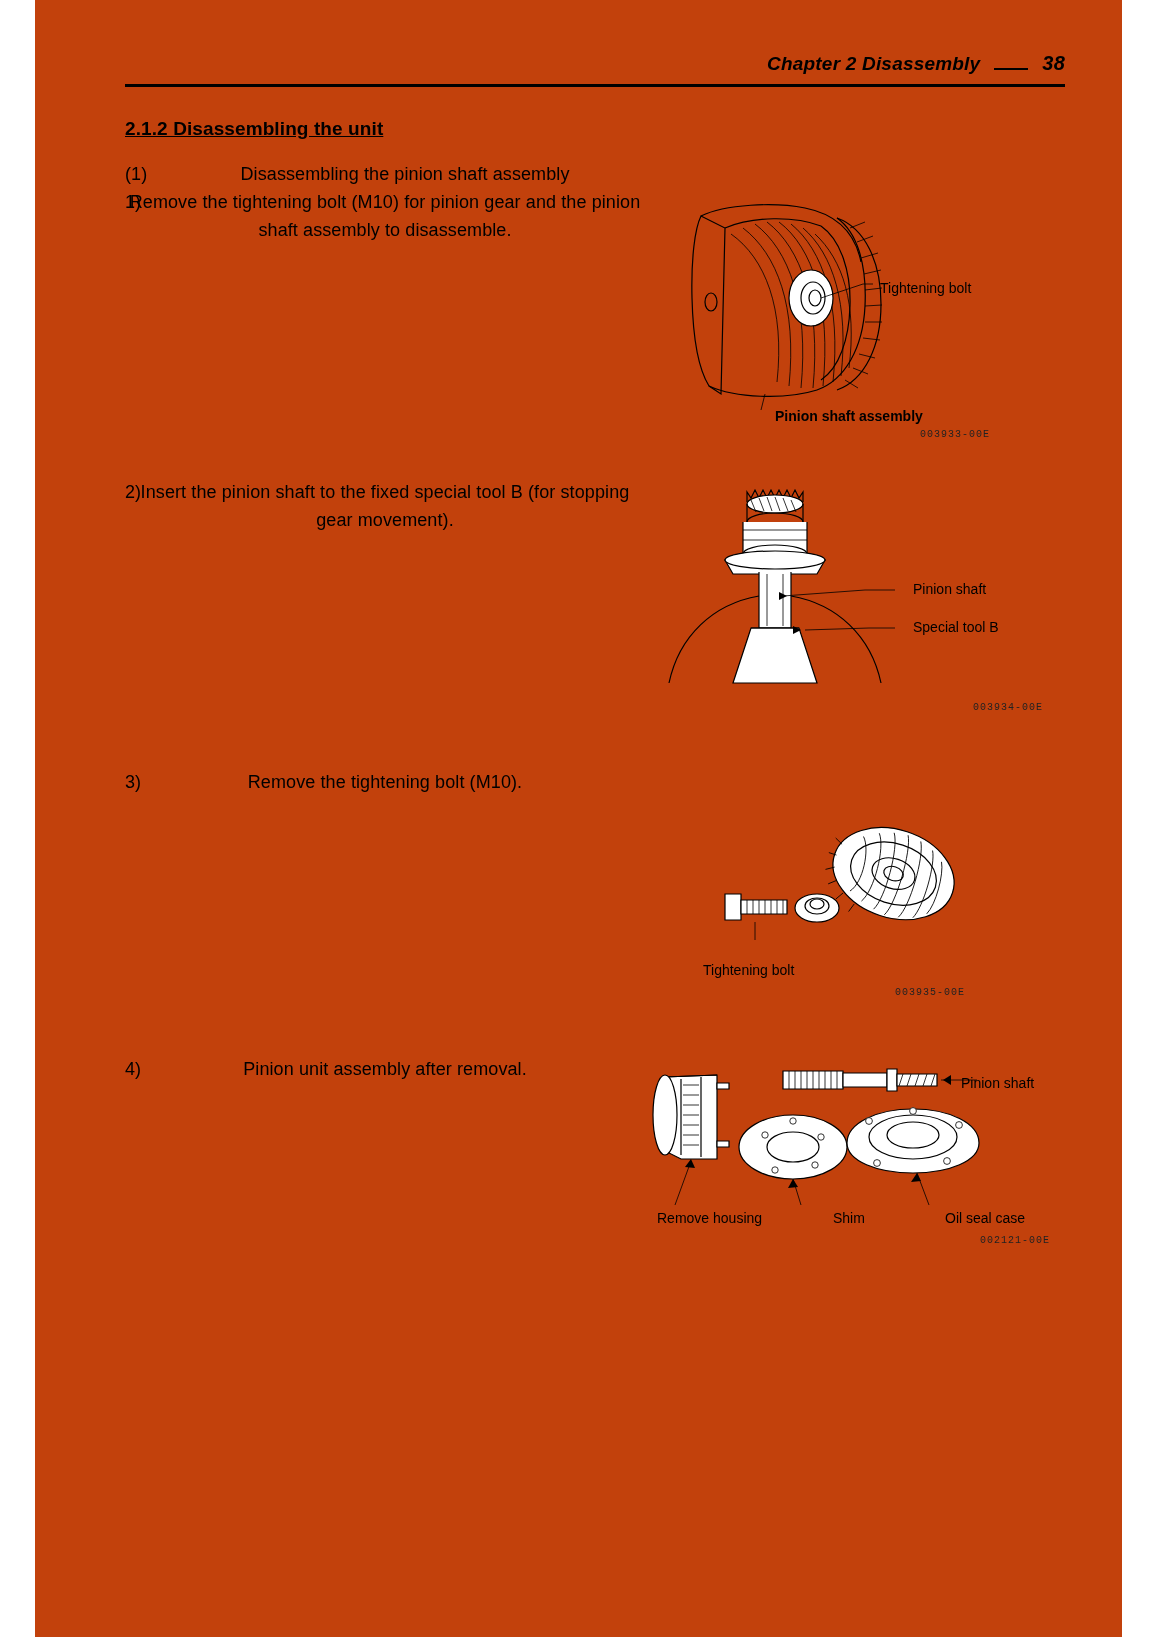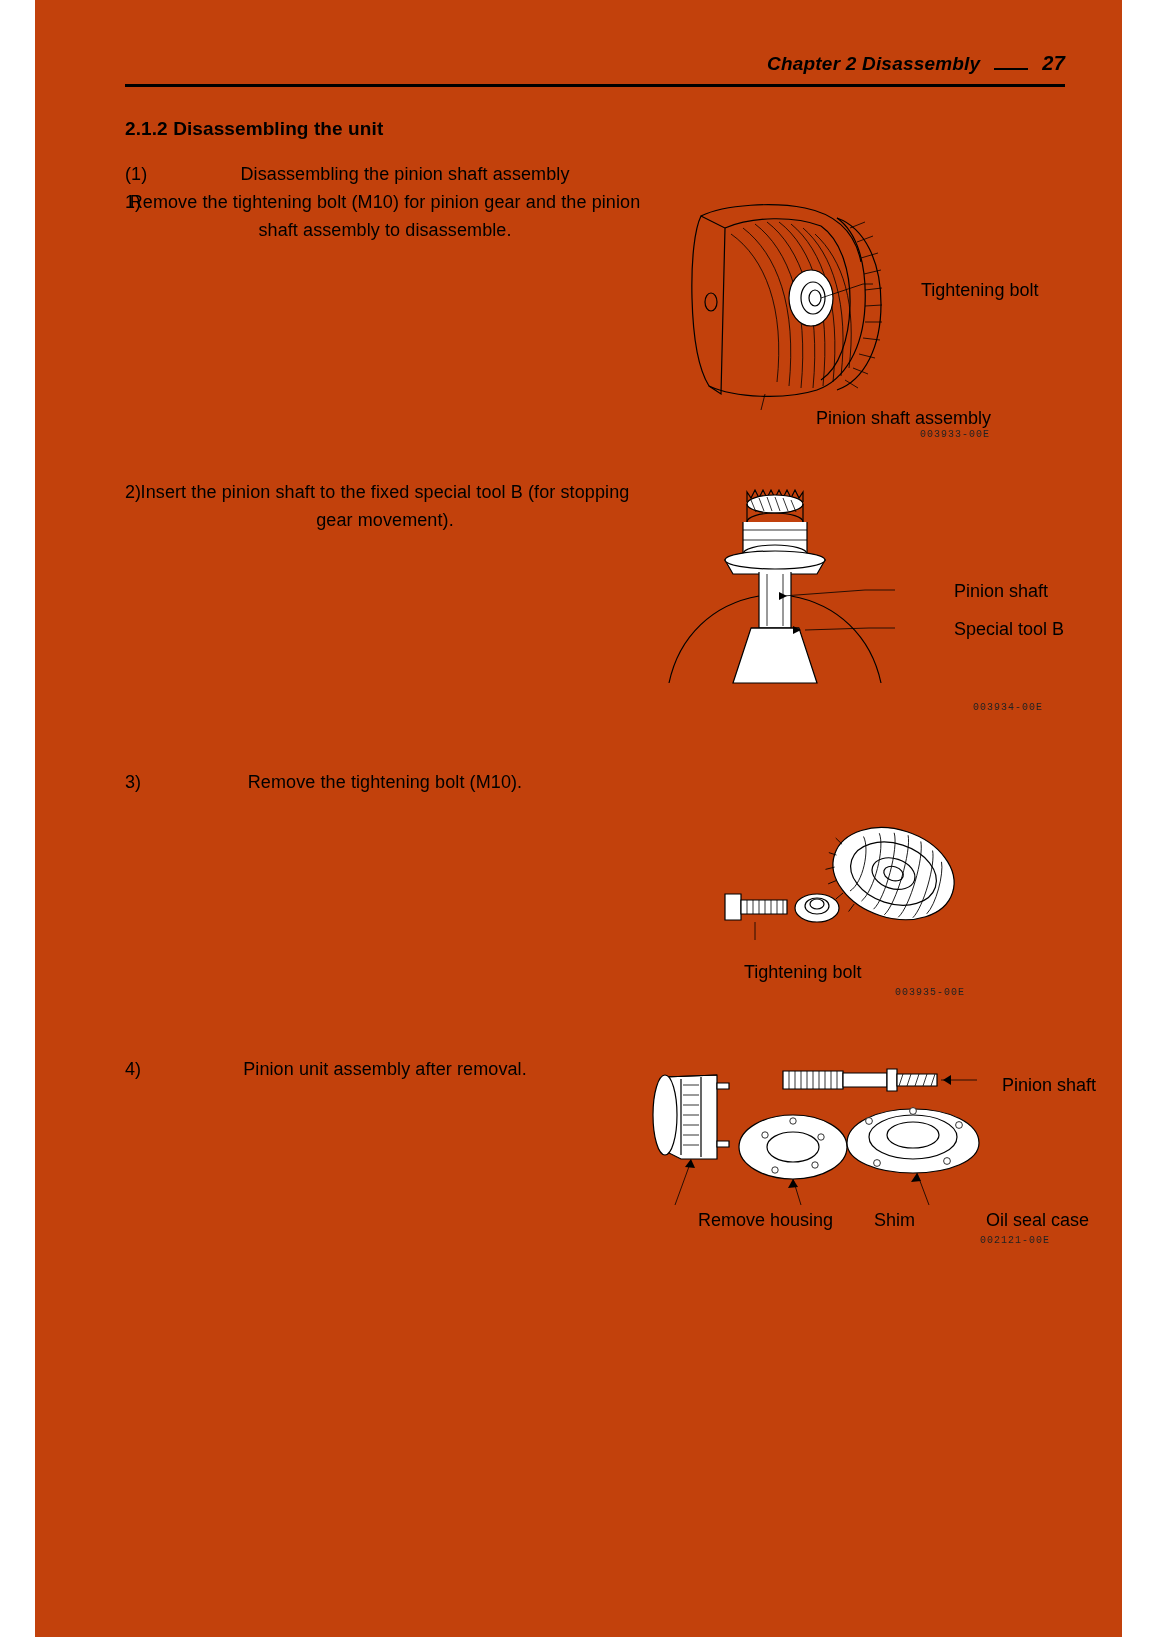--- a/index.html
+++ b/index.html
@@ -53,20 +53,21 @@
   }
 
   
   .h-section {
     position: absolute;
     left: 90px;
     top: 118px;
     font-size: 19px;
     font-weight: bold;
     letter-spacing: 0.1px;
+    text-decoration: underline;
   }
   .para {
     position: absolute;
     font-size: 18px;
     line-height: 28px;
     letter-spacing: 0.1px;
   }
   .para .num {
     position: absolute;
     left: 0;
@@ -88,23 +89,22 @@
   }
   .fig-code {
     position: absolute;
     font-family: "Liberation Mono", monospace;
     font-size: 10px;
     letter-spacing: 1px;
     color: #222;
   }
   .callout {
     position: absolute;
-    font-size: 18px;
+    font-size: 14px;
     white-space: nowrap;
-    padding-left: 41px;
   }
 
   #fig1 { left: 630px; top: 198px; width: 400px; height: 250px; }
   #fig2 { left: 620px; top: 478px; width: 400px; height: 245px; }
   #fig3 { left: 660px; top: 780px; width: 330px; height: 225px; }
   #fig4 { left: 590px; top: 1055px; width: 440px; height: 200px; }
 
   svg { display: block; overflow: visible; }
   .ln { stroke: #000; fill: none; stroke-width: 1.2; }
   .ln-thin { stroke: #000; fill: none; stroke-width: 0.8; }
@@ -112,21 +112,21 @@
   .fillw-thin { fill: #ffffff; stroke: #000; stroke-width: 0.8; }
 </style>
 </head>
 <body>
 
 <div class="page">
 
   <div class="header">
     <span class="chapter-text">Chapter 2  Disassembly</span>
     <span class="dash"></span>
-    <span class="page-no">27</span>
+    <span class="page-no">38</span>
   </div>
   <div class="header-rule"></div>
 
   <div class="h-section">2.1.2 Disassembling the unit</div>
 
   <div class="para" id="p-1-title">
     <span class="num">(1)</span>
     <span class="body">Disassembling the pinion shaft assembly</span>
   </div>
 
@@ -174,21 +174,21 @@
       </g>
 
       <ellipse class="fillw" cx="146" cy="100" rx="22" ry="28"></ellipse>
       <ellipse class="fillw" cx="148" cy="100" rx="12" ry="16"></ellipse>
       <ellipse class="fillw" cx="150" cy="100" rx="6" ry="8"></ellipse>
 
       <path class="ln-thin" d="M156 100 L198 86 L208 86"></path>
       <path class="ln-thin" d="M100 196 L96 212"></path>
     </svg>
     <div class="callout" style="left:215px; top:82px;">Tightening bolt</div>
-    <div class="callout" style="left:110px; top:210px;">Pinion shaft assembly</div>
+    <div class="callout" style="left:110px; top:210px;font-weight:bold;">Pinion shaft assembly</div>
     <div class="fig-code" style="left:255px; top:231px;">003933-00E</div>
   </div>
 
   <div class="para" id="p-step2">
     <span class="num">2)</span>
     <span class="body">Insert the pinion shaft to the fixed special tool B (for stopping gear movement).</span>
   </div>
 
   <div class="figure" id="fig2">
     <svg width="400" height="235" viewBox="0 0 400 235">

